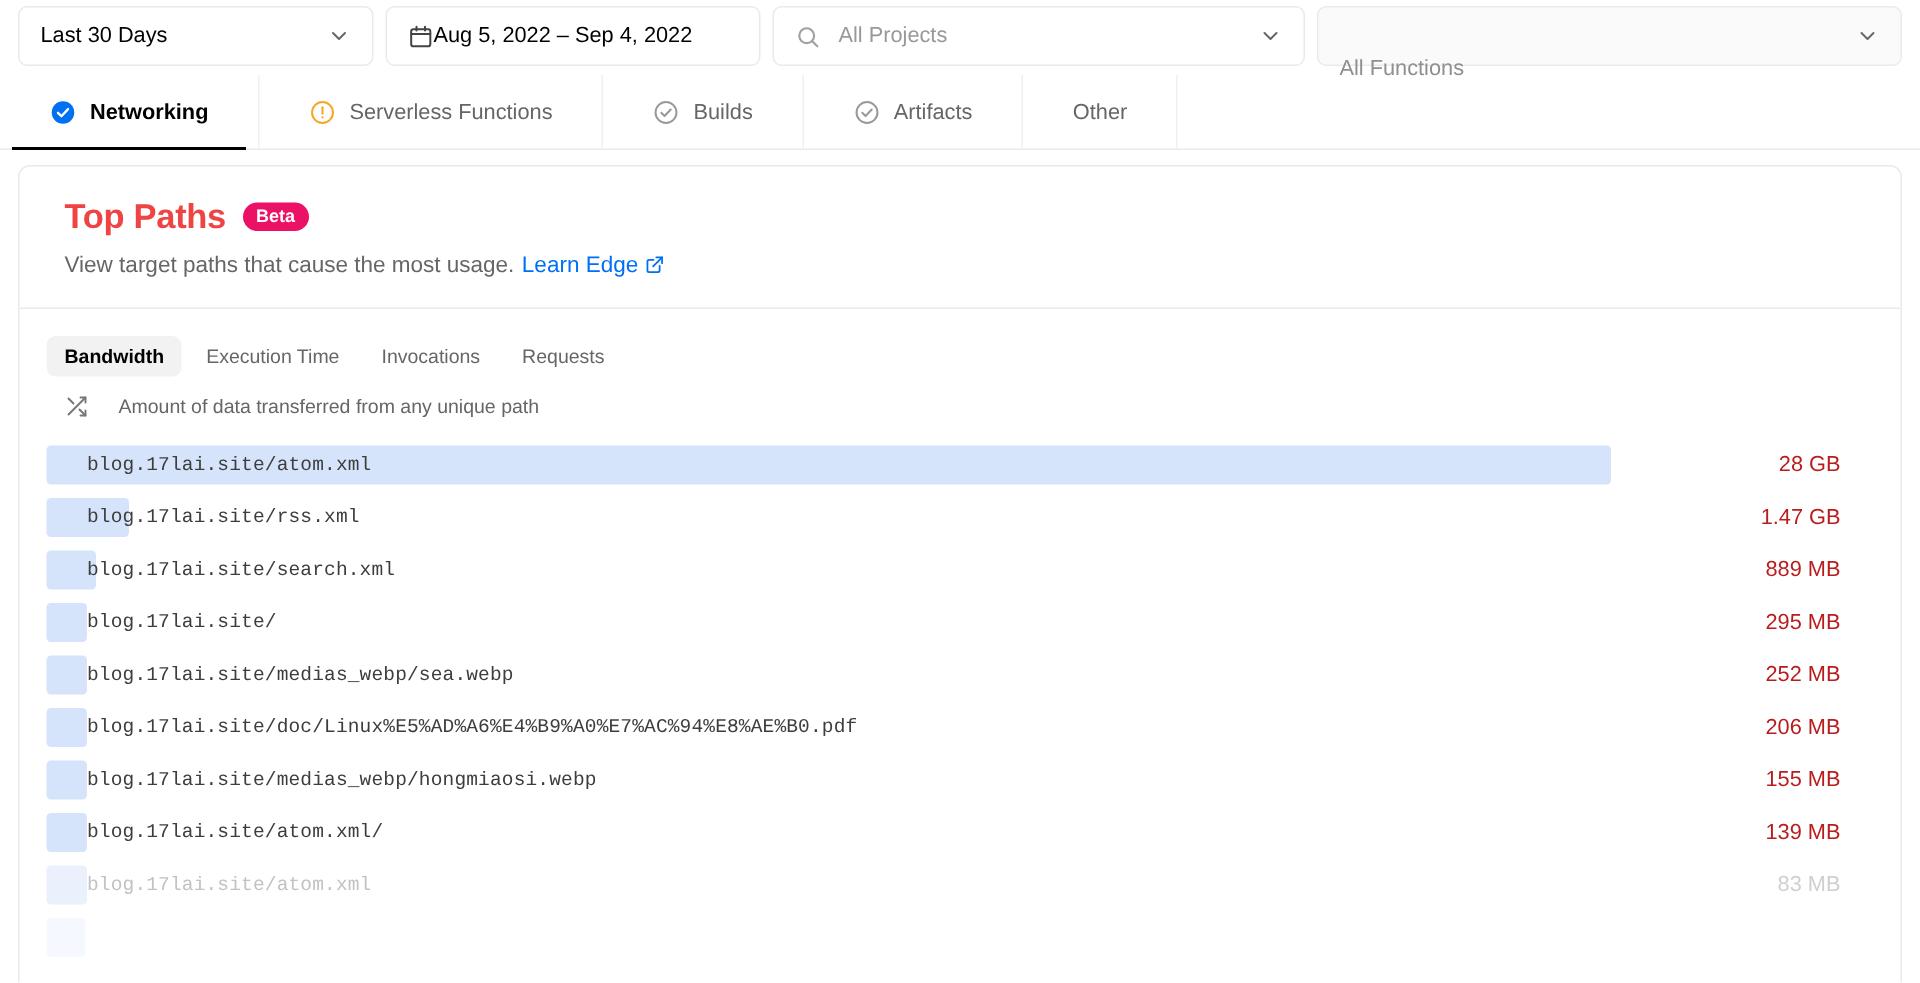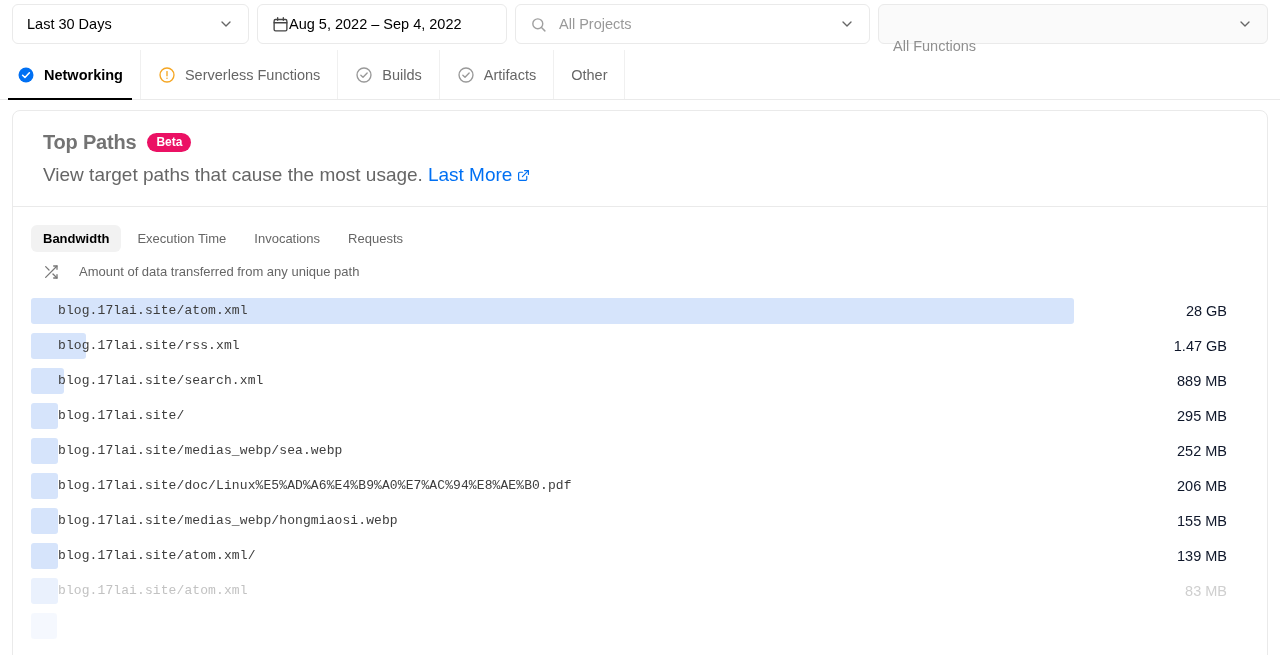--- a/index.html
+++ b/index.html
@@ -69,21 +69,21 @@
     height: 50px;
     border-bottom: 1px solid #eaeaea;
     padding: 0 0 0 0;
     background: #fff;
   }
 
   .tab {
     display: flex;
     align-items: center;
     gap: 9px;
-    padding: 0 17px;
+    padding: 0 33px;
     font-size: 14.5px;
     color: #666;
     cursor: pointer;
     position: relative;
     border-right: 1px solid #f0f0f0;
     white-space: nowrap;
   }
   .tab:last-child { border-right: 1px solid #f0f0f0; }
 
   .tab.active { color: #000; font-weight: 600; }
@@ -114,39 +114,39 @@
     border-bottom: 1px solid #eaeaea;
   }
 
   .card-title-row {
     display: flex;
     align-items: center;
     gap: 11px;
   }
 
   .card-title {
-    font-size: 20px;
+    font-size: 23px;
     font-weight: 700;
-    color: #737373;
+    color: #ef4444;
     letter-spacing: -0.2px;
   }
 
   .beta-badge {
     background: #eb1164;
     color: #fff;
     font-size: 12px;
     font-weight: 700;
     padding: 3px 9px 4px 9px;
     border-radius: 11px;
     line-height: 1;
   }
 
   .card-sub {
     margin-top: 10px;
-    font-size: 19px;
+    font-size: 15px;
     color: #666;
     display: flex;
     align-items: center;
     gap: 0;
   }
   .learn-more {
     color: #0070f3;
     margin-left: 5px;
     cursor: pointer;
     display: inline-flex;
@@ -230,21 +230,21 @@
     white-space: nowrap;
     letter-spacing: 0.1px;
   }
 
   .bar-value {
     flex: none;
     width: 175px;
     text-align: right;
     padding-right: 22px;
     font-size: 14.5px;
-    color: #0f172a;
+    color: #b91c1c;
   }
 
   .bar-row.faded .bar-label { color: #c2c2c2; }
   .bar-row.faded .bar-value { color: #cfcfcf; }
   .bar-row.faded .bar-fill { background: #eaf1fd; }
 
   .bar-row.ghost { opacity: 0.22; }
 </style>
 </head>
 <body>
@@ -351,21 +351,21 @@
 <div class="card">
 
   <div class="card-head">
     <div class="card-title-row">
       <span class="card-title">Top Paths</span>
       <span class="beta-badge">Beta</span>
     </div>
     <div class="card-sub">
       <span>View target paths that cause the most usage.</span>
       <span class="learn-more">
-        <span>Last More</span>
+        <span>Learn Edge</span>
         <svg class="ext-ico" viewBox="0 0 24 24" fill="none" stroke="currentColor" stroke-width="2.2" stroke-linecap="round" stroke-linejoin="round">
           <path d="M18 13.5V19a2 2 0 0 1-2 2H5a2 2 0 0 1-2-2V8a2 2 0 0 1 2-2h5.5"></path>
           <polyline points="14 3 21 3 21 10"></polyline>
           <line x1="10" y1="14" x2="21" y2="3"></line>
         </svg>
       </span>
     </div>
   </div>
 
   <div class="card-body">

